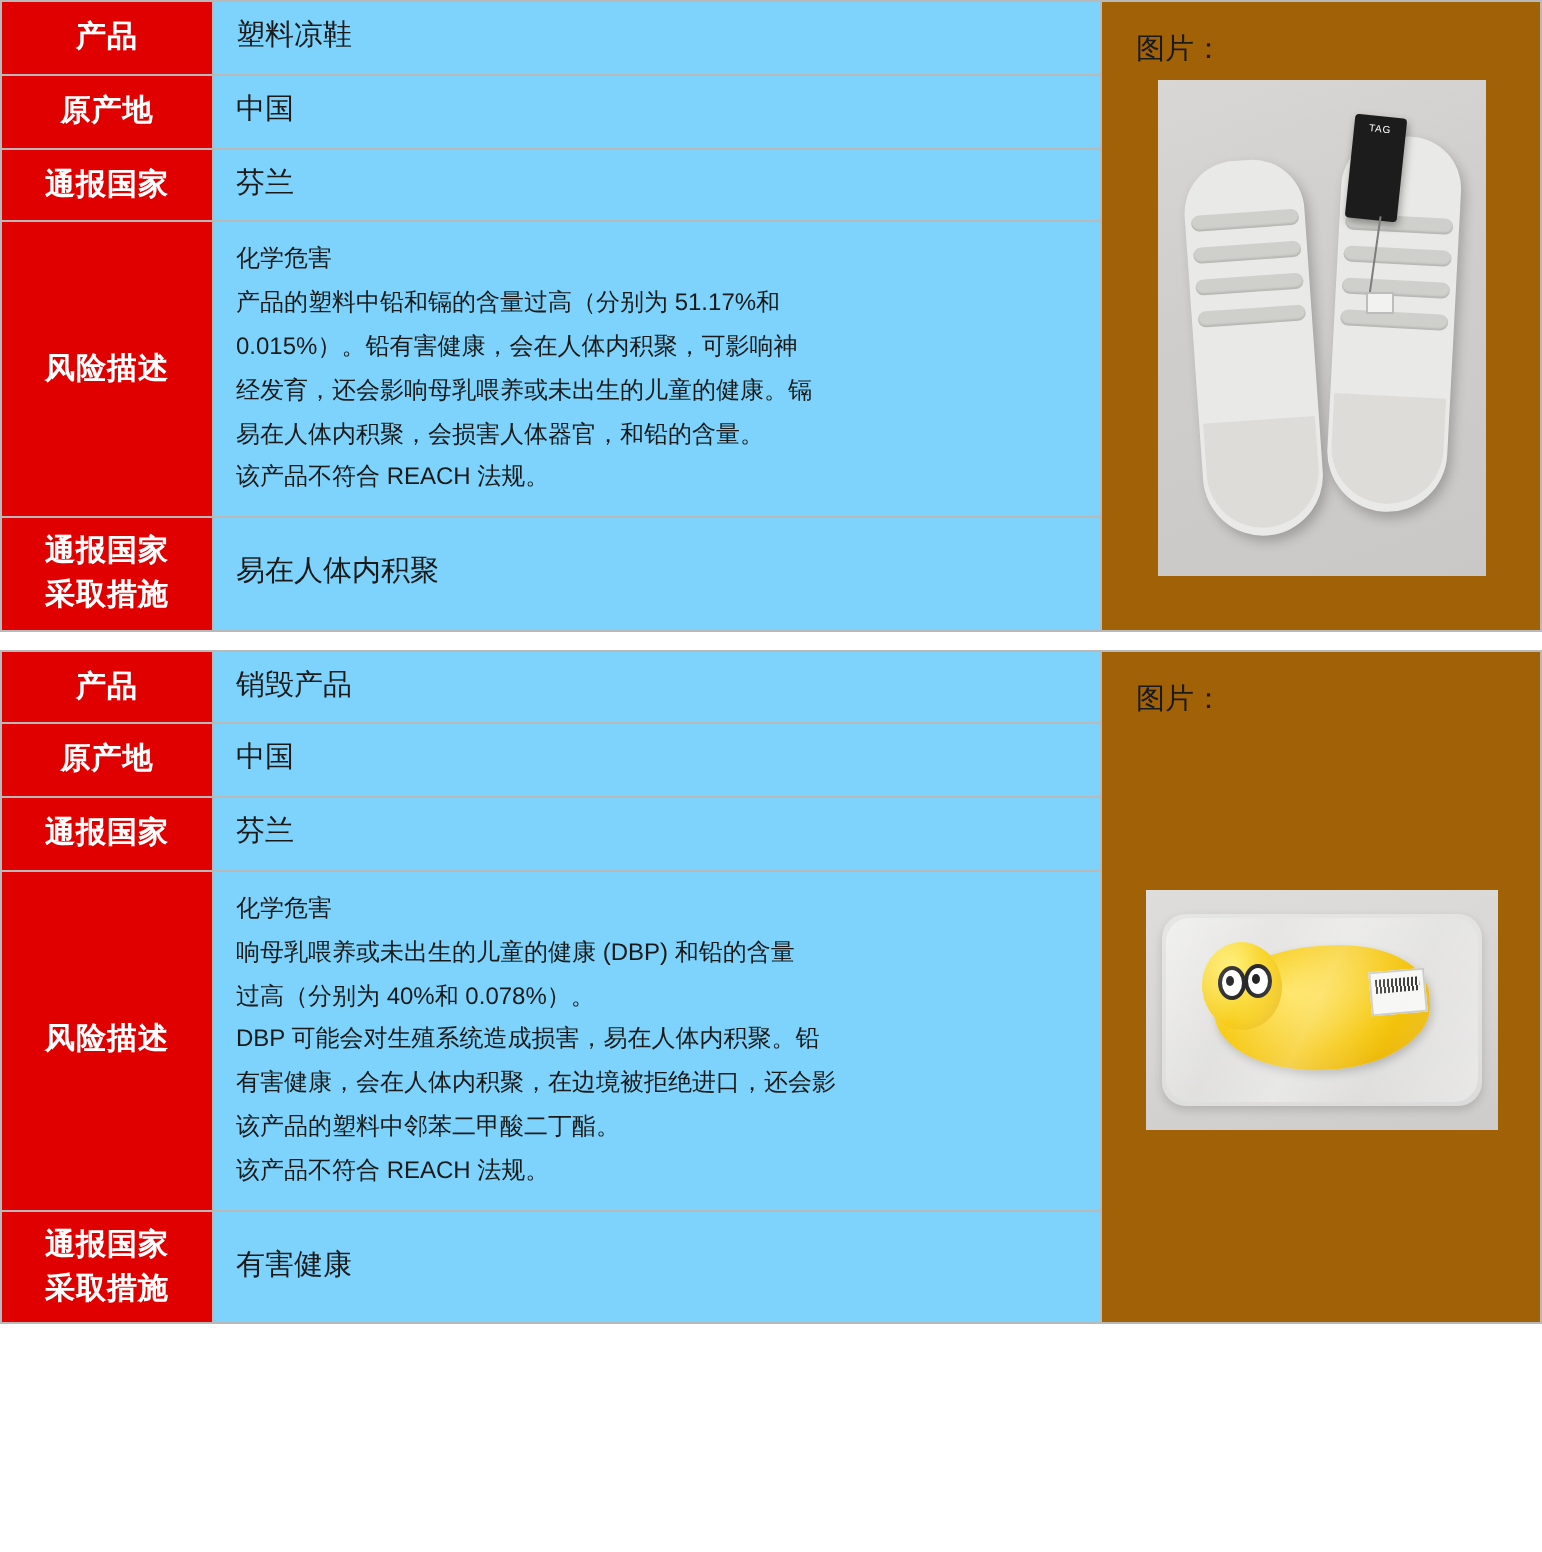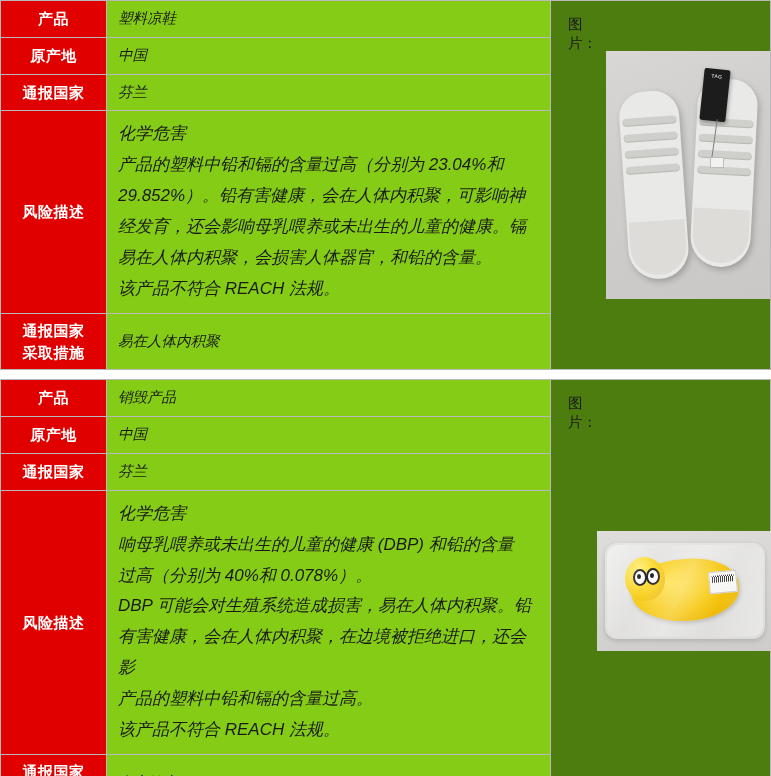--- a/index.html
+++ b/index.html
@@ -52,46 +52,45 @@
     color: #ffffff;
     font-weight: bold;
     font-size: 15px;
     text-align: center;
     line-height: 1.45;
     padding: 6px 2px;
     letter-spacing: 0.5px;
   }
   td.label .l2 { display: block; }
   td.value {
-    background: #84cc16;
+    background: #7dd3fc;
     font-size: 14.5px;
     color: #1a1a1a;
     padding: 8px 11px;
     line-height: 1.78;
-    font-style: italic;
   }
   td.value.single {
     padding: 7px 11px;
     line-height: 1.5;
   }
   .risk-text p {
     margin: 0;
-    font-size: 17px;
+    font-size: 12px;
     line-height: 1.82;
   }
   .image-cell {
     width: 220px;
     box-sizing: border-box;
     border-top: 1px solid #b9b9b9;
     border-right: 1px solid #b9b9b9;
     border-bottom: 1px solid #b9b9b9;
-    background: #4d7c0f;
+    background: #a16207;
     position: relative;
     display: flex;
-    flex-direction: row;
+    flex-direction: column;
   }
   .image-caption {
     font-size: 14.5px;
     padding: 14px 0 0 17px;
     color: #1a1a1a;
   }
   .photo-wrap {
     flex: 1;
     display: flex;
     align-items: center;
@@ -263,22 +262,22 @@
         <td class="value single">中国</td>
       </tr>
       <tr>
         <td class="label">通报国家</td>
         <td class="value single">芬兰</td>
       </tr>
       <tr>
         <td class="label">风险描述</td>
         <td class="value risk-text">
           <p>化学危害</p>
-          <p>产品的塑料中铅和镉的含量过高（分别为 23.04%和</p>
-          <p>29.852%）。铅有害健康，会在人体内积聚，可影响神</p>
+          <p>产品的塑料中铅和镉的含量过高（分别为 51.17%和</p>
+          <p>0.015%）。铅有害健康，会在人体内积聚，可影响神</p>
           <p>经发育，还会影响母乳喂养或未出生的儿童的健康。镉</p>
           <p>易在人体内积聚，会损害人体器官，和铅的含量。</p>
           <p>该产品不符合 REACH 法规。</p>
         </td>
       </tr>
       <tr>
         <td class="label">
           <span>通报国家</span>
           <span class="l2">采取措施</span>
         </td>
@@ -333,21 +332,21 @@
         <td class="value single">芬兰</td>
       </tr>
       <tr>
         <td class="label">风险描述</td>
         <td class="value risk-text">
           <p>化学危害</p>
           <p>响母乳喂养或未出生的儿童的健康 (DBP) 和铅的含量</p>
           <p>过高（分别为 40%和 0.078%）。</p>
           <p>DBP 可能会对生殖系统造成损害，易在人体内积聚。铅</p>
           <p>有害健康，会在人体内积聚，在边境被拒绝进口，还会影</p>
-          <p>产品的塑料中铅和镉的含量过高。</p>
+          <p>该产品的塑料中邻苯二甲酸二丁酯。</p>
           <p>该产品不符合 REACH 法规。</p>
         </td>
       </tr>
       <tr>
         <td class="label">
           <span>通报国家</span>
           <span class="l2">采取措施</span>
         </td>
         <td class="value single">有害健康</td>
       </tr>

